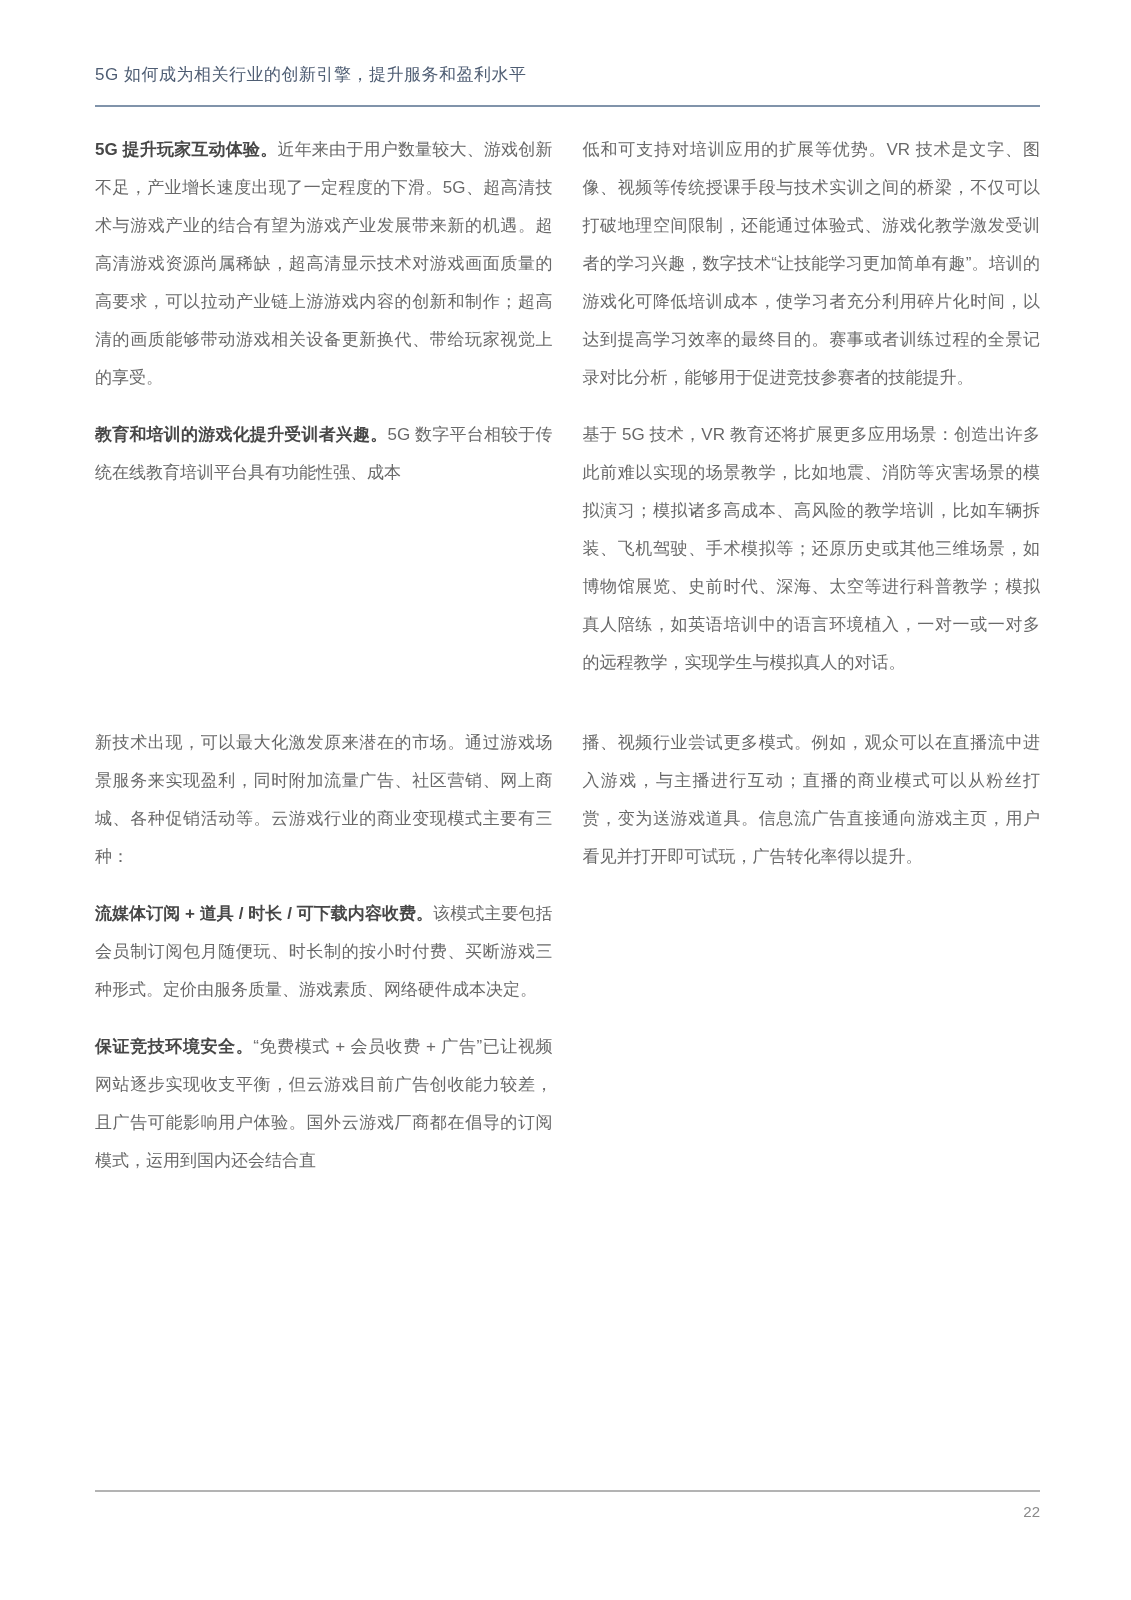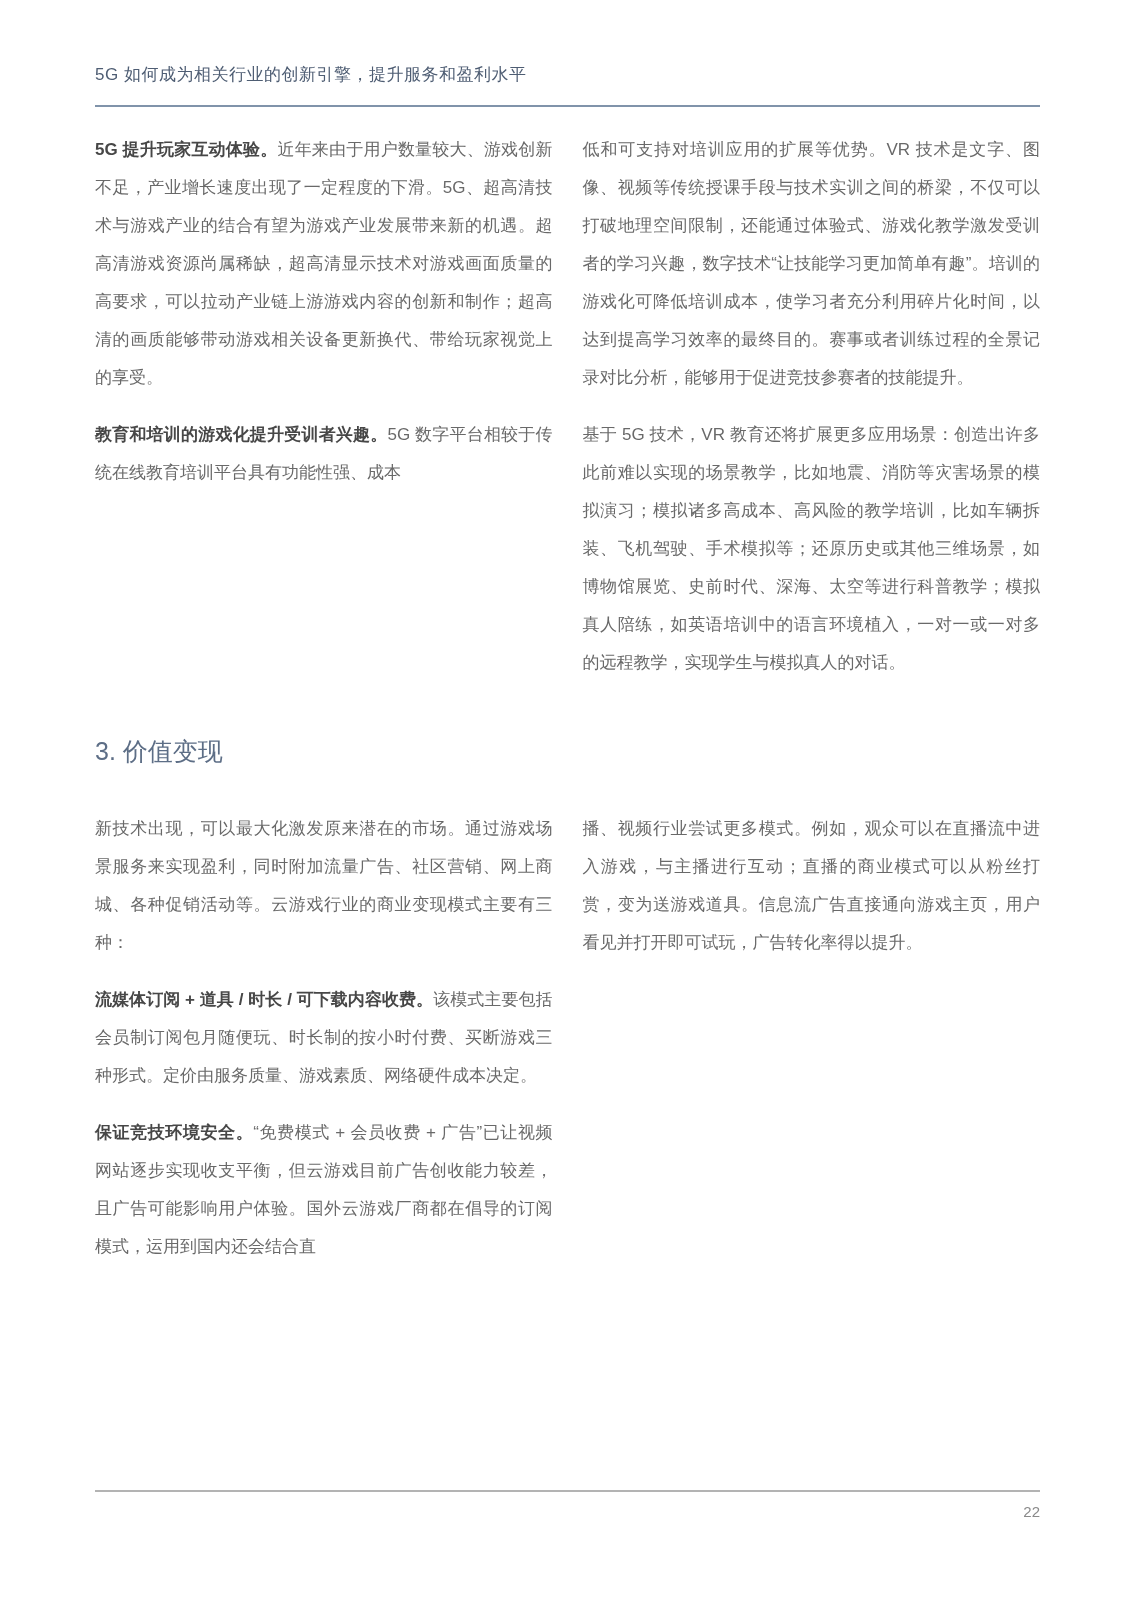--- a/index.html
+++ b/index.html
@@ -80,21 +80,20 @@
       <div class="col">
         <p class="para"><span class="lead">5G 提升玩家互动体验。</span><span>近年来由于用户数量较大、游戏创新不足，产业增长速度出现了一定程度的下滑。5G、超高清技术与游戏产业的结合有望为游戏产业发展带来新的机遇。超高清游戏资源尚属稀缺，超高清显示技术对游戏画面质量的高要求，可以拉动产业链上游游戏内容的创新和制作；超高清的画质能够带动游戏相关设备更新换代、带给玩家视觉上的享受。</span></p>
         <p class="para"><span class="lead">教育和培训的游戏化提升受训者兴趣。</span><span>5G 数字平台相较于传统在线教育培训平台具有功能性强、成本</span></p>
       </div>
       <div class="col">
         <p class="para"><span class="lead"></span><span>低和可支持对培训应用的扩展等优势。VR 技术是文字、图像、视频等传统授课手段与技术实训之间的桥梁，不仅可以打破地理空间限制，还能通过体验式、游戏化教学激发受训者的学习兴趣，数字技术“让技能学习更加简单有趣”。培训的游戏化可降低培训成本，使学习者充分利用碎片化时间，以达到提高学习效率的最终目的。赛事或者训练过程的全景记录对比分析，能够用于促进竞技参赛者的技能提升。</span></p>
         <p class="para"><span class="lead"></span><span>基于 5G 技术，VR 教育还将扩展更多应用场景：创造出许多此前难以实现的场景教学，比如地震、消防等灾害场景的模拟演习；模拟诸多高成本、高风险的教学培训，比如车辆拆装、飞机驾驶、手术模拟等；还原历史或其他三维场景，如博物馆展览、史前时代、深海、太空等进行科普教学；模拟真人陪练，如英语培训中的语言环境植入，一对一或一对多的远程教学，实现学生与模拟真人的对话。</span></p>
       </div>
     </div>
 
-    <h2 class="section-heading">3. 价值变现</h2>
 
     <div class="cols second">
       <div class="col">
         <p class="para"><span class="lead"></span><span>新技术出现，可以最大化激发原来潜在的市场。通过游戏场景服务来实现盈利，同时附加流量广告、社区营销、网上商城、各种促销活动等。云游戏行业的商业变现模式主要有三种：</span></p>
         <p class="para"><span class="lead">流媒体订阅 + 道具 / 时长 / 可下载内容收费。</span><span>该模式主要包括会员制订阅包月随便玩、时长制的按小时付费、买断游戏三种形式。定价由服务质量、游戏素质、网络硬件成本决定。</span></p>
         <p class="para"><span class="lead">保证竞技环境安全。</span><span>“免费模式 + 会员收费 + 广告”已让视频网站逐步实现收支平衡，但云游戏目前广告创收能力较差，且广告可能影响用户体验。国外云游戏厂商都在倡导的订阅模式，运用到国内还会结合直</span></p>
       </div>
       <div class="col">
         <p class="para"><span class="lead"></span><span>播、视频行业尝试更多模式。例如，观众可以在直播流中进入游戏，与主播进行互动；直播的商业模式可以从粉丝打赏，变为送游戏道具。信息流广告直接通向游戏主页，用户看见并打开即可试玩，广告转化率得以提升。</span></p>
       </div>

